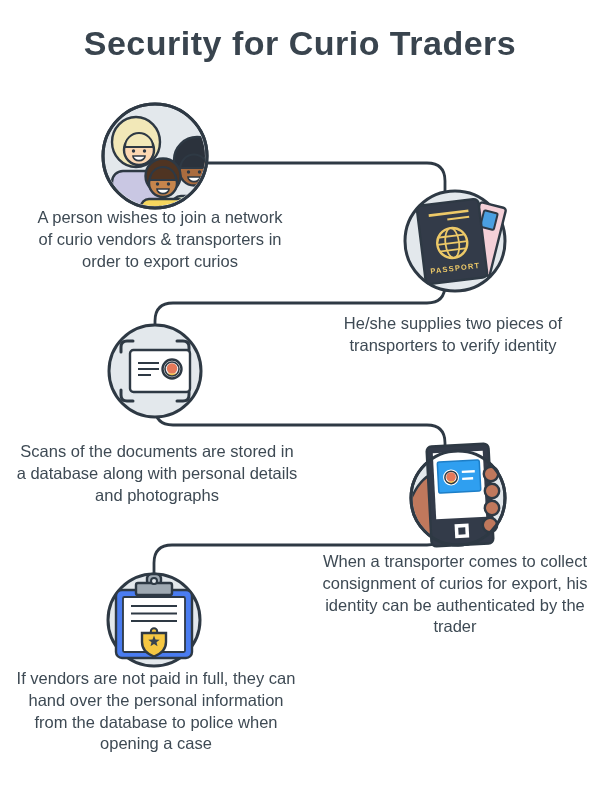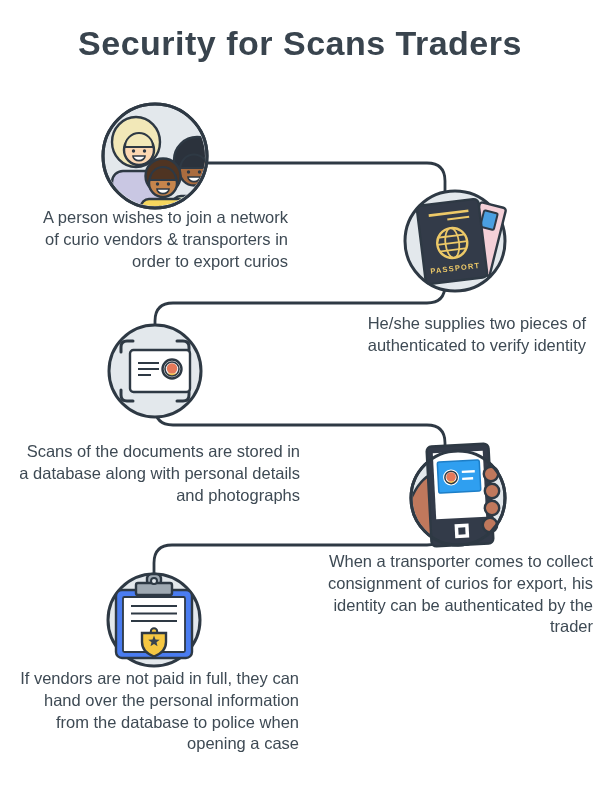--- a/index.html
+++ b/index.html
@@ -1,34 +1,34 @@
 <!DOCTYPE html>
 <html><head>
 <meta charset="utf-8">
 <style>
   html,body{margin:0;padding:0;background:#ffffff;}
   #page{position:relative;width:600px;height:800px;background:#ffffff;overflow:hidden;
         font-family:"Liberation Sans", sans-serif;color:#3e4a54;}
   #title{position:absolute;left:0;top:24px;width:600px;text-align:center;margin:0;
          font-size:34px;font-weight:600;color:#39444e;letter-spacing:0.5px;}
-  .caption{position:absolute;text-align:right;font-size:16.5px;line-height:1.32;
+  .caption{position:absolute;text-align:center;font-size:16.5px;line-height:1.32;
            color:#3e4a54;font-weight:400;}
   #cap1{left:32px;  top:207px; width:256px;}
   #cap2{left:320px; top:313px; width:266px;}
   #cap3{left:14px;  top:441px; width:286px;}
   #cap4{left:317px; top:551px; width:276px;}
   #cap5{left:13px;  top:668px; width:286px;}
   svg{position:absolute;left:0;top:0;}
 </style>
 </head>
 <body>
 
 <div id="page">
 
-  <h1 id="title">Security for Scans Traders</h1>
+  <h1 id="title">Security for Curio Traders</h1>
 
   <svg width="600" height="800" viewBox="0 0 600 800">
     <defs>
       <clipPath id="clip1">
           <circle cx="155" cy="156" r="50"></circle>
         </clipPath>
       <clipPath id="clip4">
           <circle cx="458" cy="498" r="45.5"></circle>
         </clipPath>
       <clipPath id="av3">
@@ -155,17 +155,17 @@
       <line x1="131" y1="621" x2="177" y2="621" stroke="#2e3944" stroke-width="2.2"></line>
       <g>
         <circle cx="154" cy="631.5" r="3.2" fill="#f5c742" stroke="#2e3944" stroke-width="2"></circle>
         <path d="M142 633 h24 v9 q0 10 -12 14.5 q-12 -4.5 -12 -14.5 z" fill="#f5c742" stroke="#2e3944" stroke-width="2.4"></path>
         <polygon points="154,635.5 155.5,639.4 159.7,639.7 156.5,642.3 157.5,646.3 154,644.1 150.5,646.3 151.5,642.3 148.3,639.7 152.5,639.4" fill="#39444e"></polygon>
       </g>
     </g>
   </svg>
 
   <div class="caption" id="cap1">A person wishes to join a network of curio vendors &amp; transporters in order to export curios</div>
-  <div class="caption" id="cap2">He/she supplies two pieces of authenticated to verify identity</div>
+  <div class="caption" id="cap2">He/she supplies two pieces of transporters to verify identity</div>
   <div class="caption" id="cap3">Scans of the documents are stored in a database along with personal details and photographs</div>
   <div class="caption" id="cap5">If vendors are not paid in full, they can hand over the personal information from the database to police when opening a case</div>
   <div class="caption" id="cap4">When a transporter comes to collect consignment of curios for export, his identity can be authenticated by the trader</div>
 </div>
 
 </body></html>

